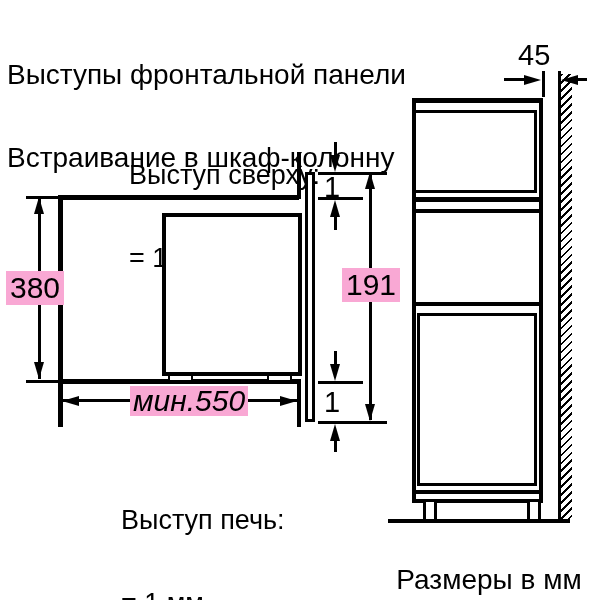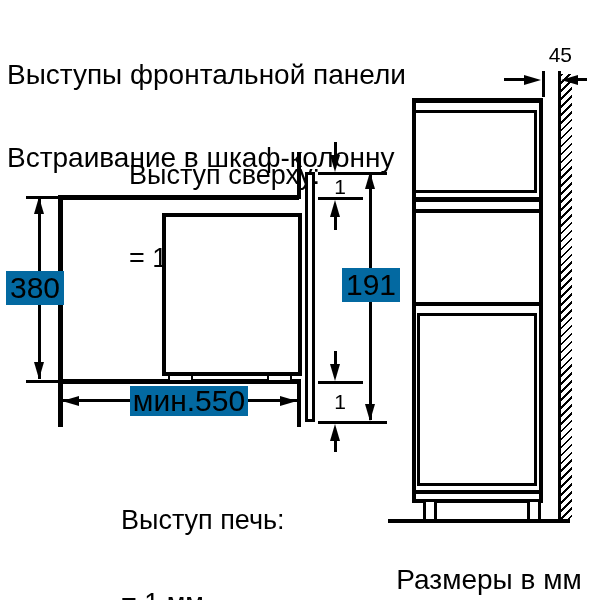--- a/index.html
+++ b/index.html
@@ -8,22 +8,22 @@
     font-family:"Liberation Sans", sans-serif; color:#000; overflow:hidden;
   }
   .ln  { position:absolute; background:#000; }
   .box { position:absolute; border:4px solid #000; background:#fff; box-sizing:border-box; }
   .txt { position:absolute; white-space:pre; }
   .tri { position:absolute; width:0; height:0; }
   .tri-up    { border-left:5px solid transparent; border-right:5px solid transparent; border-bottom:17px solid #000; }
   .tri-down  { border-left:5px solid transparent; border-right:5px solid transparent; border-top:17px solid #000; }
   .tri-left  { border-top:5px solid transparent; border-bottom:5px solid transparent; border-right:17px solid #000; }
   .tri-right { border-top:5px solid transparent; border-bottom:5px solid transparent; border-left:17px solid #000; }
-  .dimlbl { position:absolute; background:#0369a1; text-align:center; font-size:30px; line-height:34px; }
-  .gaplbl { position:absolute; text-align:right; font-size:21px; line-height:30px; }
+  .dimlbl { position:absolute; background:#f9a8d4; text-align:center; font-size:30px; line-height:34px; }
+  .gaplbl { position:absolute; text-align:left; font-size:29px; line-height:30px; }
   .hatch {
     position:absolute;
     background:repeating-linear-gradient(135deg, #000 0 1.8px, transparent 1.8px 5.6px);
   }
 </style>
 </head>
 <body>
 
 <div id="stage">
 
@@ -62,21 +62,21 @@
     <div class="box" style="left:305px; top:172px; width:10px; height:250px; border-width:3px;"></div>
 
     <div class="ln" style="left:37.5px; top:199px; width:3px; height:180px;"></div>
     <div class="tri tri-up" style="left:34px; top:197px;"></div>
     <div class="tri tri-down" style="left:34px; top:362px;"></div>
     <div class="dimlbl" style="left:6px; top:271px; width:58px;">380</div>
 
     <div class="ln" style="left:63px; top:399px; width:234px; height:3px;"></div>
     <div class="tri tri-left" style="left:62px;  top:395.5px;"></div>
     <div class="tri tri-right" style="left:280px; top:395.5px;"></div>
-    <div class="dimlbl" style="left:130px; top:386px; width:118px; line-height:30px;">мин.550</div>
+    <div class="dimlbl" style="left:130px; top:386px; width:118px; line-height:30px;font-style:italic;">мин.550</div>
 
     <div class="ln" style="left:368.5px; top:173px; width:3px; height:247px;"></div>
     <div class="tri tri-up" style="left:365px; top:172px;"></div>
     <div class="tri tri-down" style="left:365px; top:404px;"></div>
     <div class="dimlbl" style="left:342px; top:268px; width:58px;">191</div>
 
     <div class="ln" style="left:318px; top:171.5px; width:69px; height:3px;"></div>
     <div class="ln" style="left:318px; top:196.5px; width:45px; height:3px;"></div>
     <div class="ln" style="left:333.5px; top:142px; width:3px; height:15px;"></div>
     <div class="tri tri-down" style="left:330px; top:155px;"></div>

